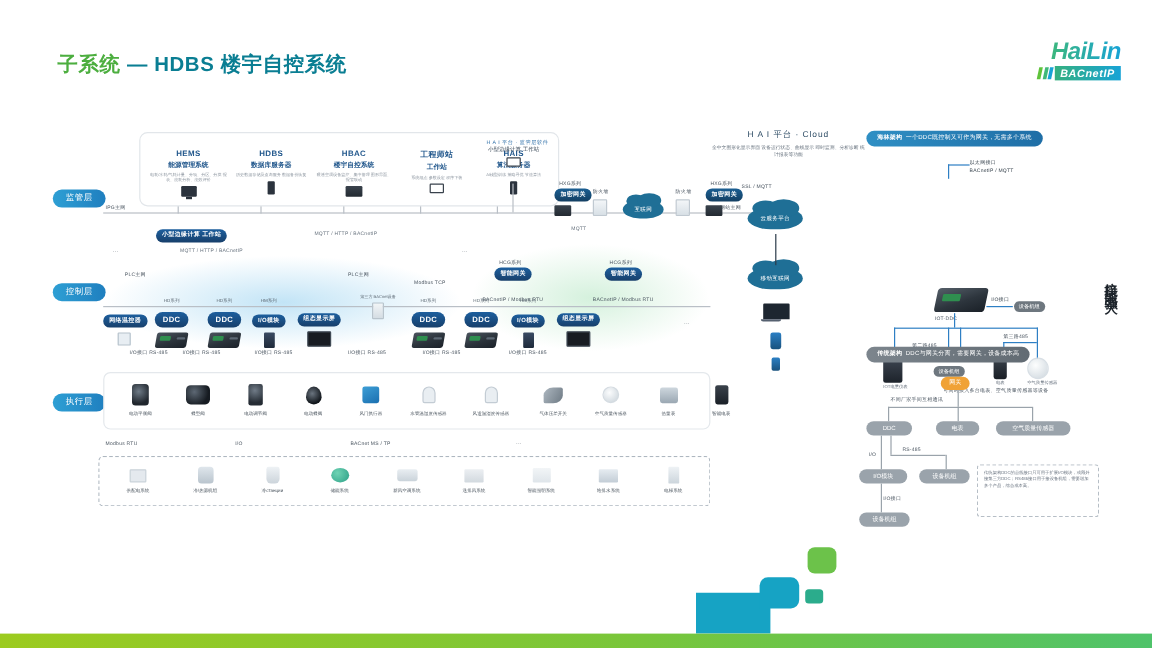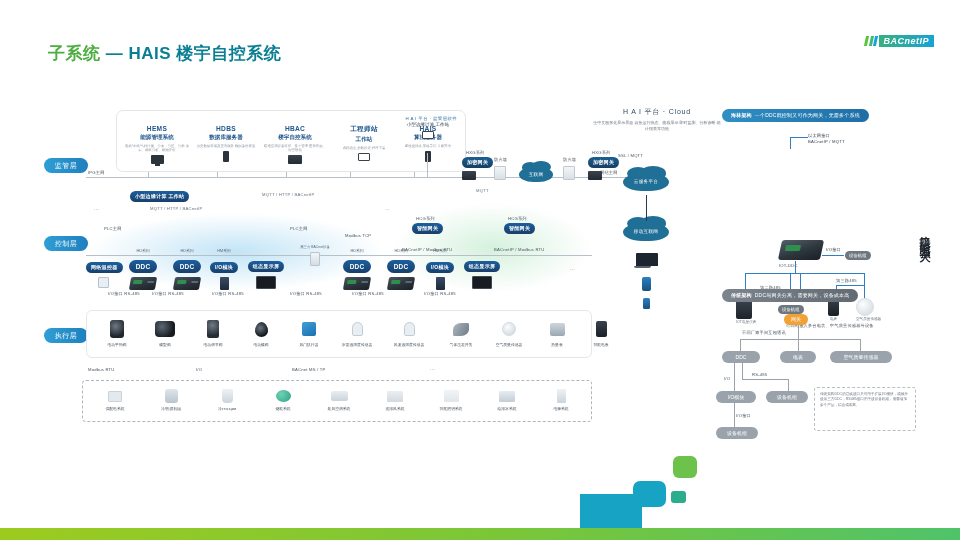--- a/index.html
+++ b/index.html
@@ -221,24 +221,25 @@
   .blk.b2 { left: 633px; bottom: 33px; width: 33px; height: 26px; background: #16a3c4; border-radius: 7px 7px 7px 0; }
   .blk.b3 { left: 673px; bottom: 62px; width: 24px; height: 22px; background: #6cc24a; border-radius: 6px; }
   .blk.b4 { left: 671px; bottom: 37px; width: 15px; height: 12px; background: #2bac8c; border-radius: 3px; }
 </style>
 </head>
 <body>
 
 <div id="page-title">
   <span class="t-green">子系统</span>
   <span class="t-blue">—</span>
-  <span class="t-blue">HAIS 楼宇自控系统</span>
+  <span class="t-blue">HDBS 楼宇自控系统</span>
 </div>
 
 <div id="logo">
+  <div class="logo-word">HaiLin</div>
   <div class="logo-sub">
     <span class="bars">
         <i></i>
         <i></i>
         <i></i>
       </span>
     <span class="ctrl">BACnetIP</span>
   </div>
 </div>
 

